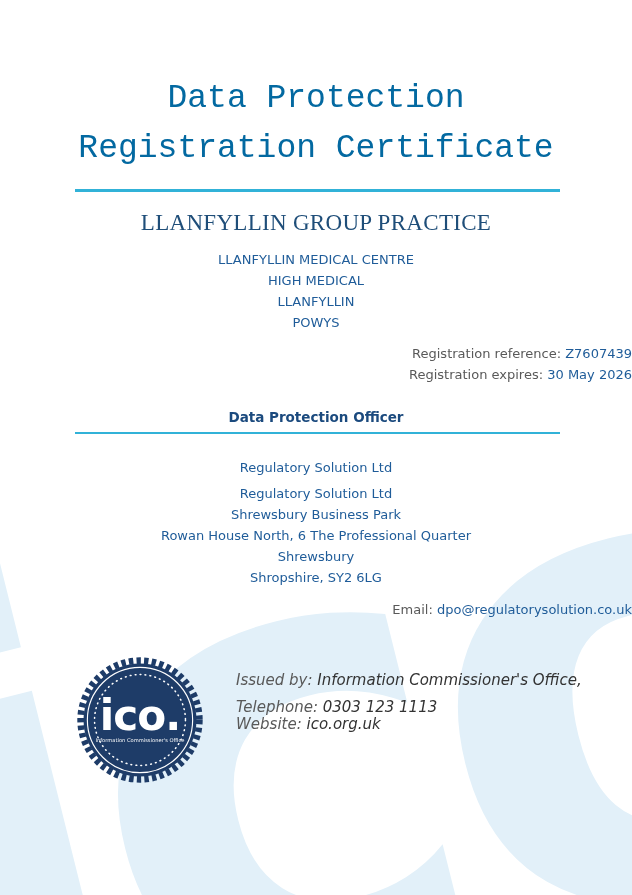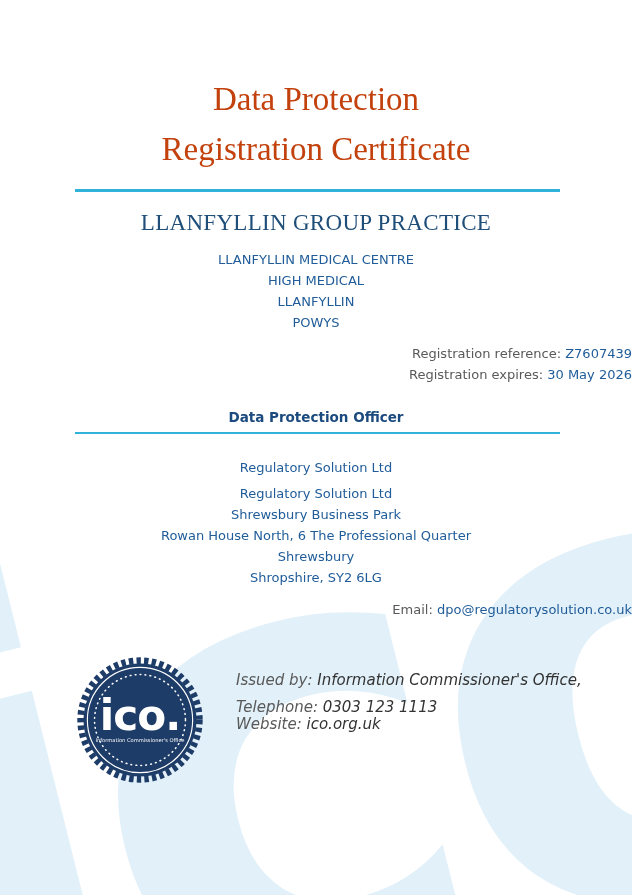--- a/index.html
+++ b/index.html
@@ -23,24 +23,24 @@
     transform:rotate(-14deg);
     white-space:nowrap;
     z-index:0;
     user-select:none;
   }
   
   .content{position:relative;z-index:1;}
   .page-title{
     margin:74px 40px 0 40px;
     text-align:center;
-    font-family:Liberation Serif, serif;
+    font-family:Liberation Mono, monospace;
     font-size:33px;
     line-height:50px;
-    color:#c2410c;
+    color:#0369a1;
     font-weight:normal;
   }
   .rule{border:0;height:3px;background:#31b2d8;margin:15px 72px 0 75px;}
   .rule.thin{height:2px;margin-top:7px;}
   .org-name{
     margin-top:18px;
     text-align:center;
     font-family:"Liberation Serif","DejaVu Serif",serif;
     font-size:23px;
     letter-spacing:0.3px;

